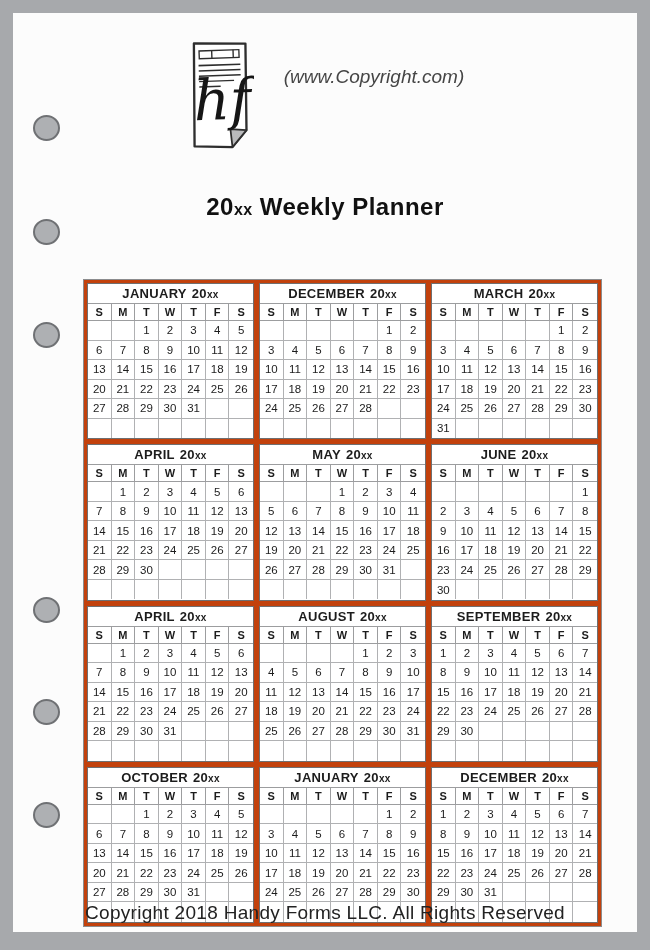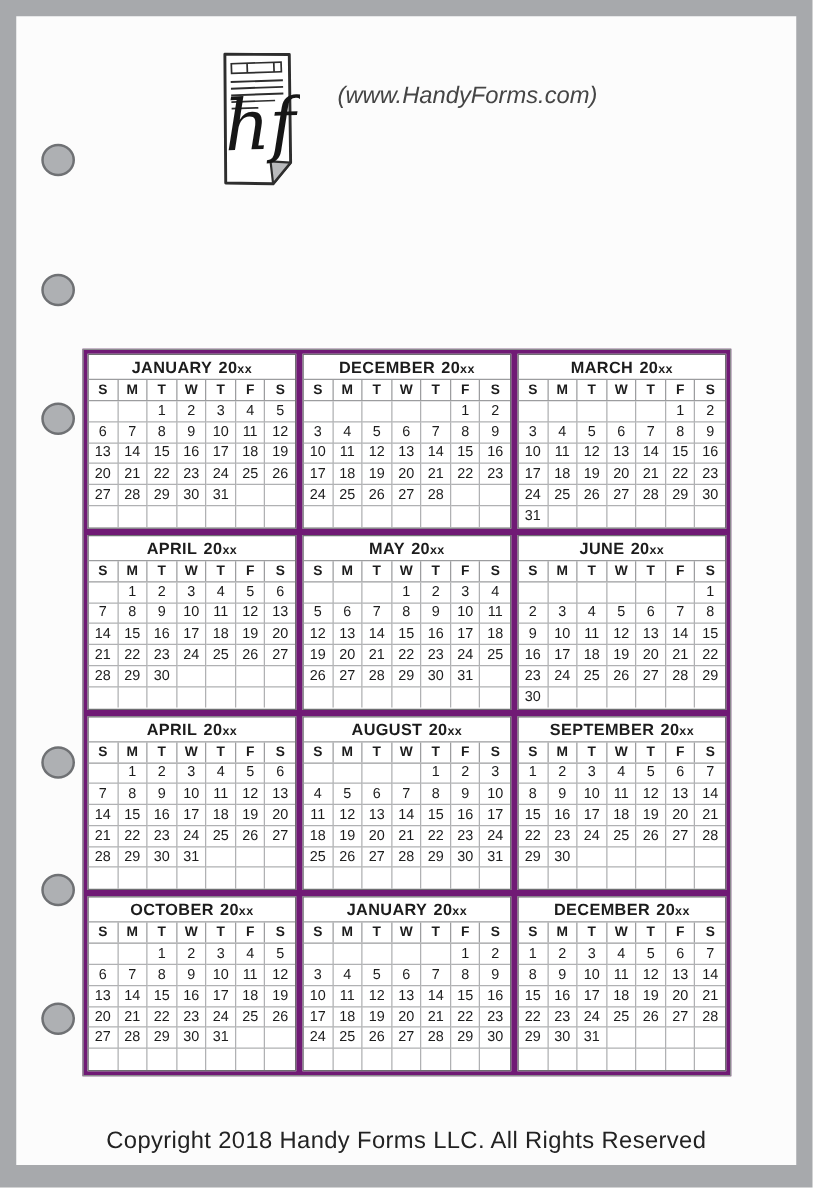--- a/index.html
+++ b/index.html
@@ -32,24 +32,24 @@
   .brand-site { font-size:19px; font-style:italic; color:#454545; margin-top:7px; }
   
   .page-title {
     position:absolute; top:180px; left:0; right:0; text-align:center;
     font-weight:bold; font-size:24px; color:#111; letter-spacing:0.5px;
   }
   .ttl-small { font-size:16px; }
   .ttl-label { margin-left:7px; }
   
   .calendar-grid {
-    position:absolute; left:53px; top:266px; width:519px; height:582px;
+    position:absolute; left:70px; top:266px; width:519px; height:648px;
     display:grid; grid-template-columns:repeat(3,1fr); grid-template-rows:repeat(4,1fr);
     gap:5px; padding:3px;
-    background:#701a75; border:1px solid #8b8c8e;
+    background:#c2410c; border:1px solid #8b8c8e;
   }
   .month {
     display:flex; flex-direction:column;
     background:#fff; border:1px solid #6e6f71;
   }
   .m-title {
     flex:0 0 20px; display:flex; align-items:center; justify-content:center;
     font-weight:bold; font-size:13px; color:#1c1c1c;
     border-bottom:1px solid #9c9d9f; letter-spacing:0.3px;
   }
@@ -99,24 +99,25 @@
           <line x1="14" y1="28" x2="57" y2="28" stroke="#2e2e2e" stroke-width="1.6"></line>
           <line x1="14" y1="33.5" x2="57" y2="33.5" stroke="#2e2e2e" stroke-width="1.6"></line>
           <line x1="14" y1="39" x2="57" y2="39" stroke="#2e2e2e" stroke-width="1.6"></line>
           <line x1="14" y1="44.5" x2="50" y2="44.5" stroke="#2e2e2e" stroke-width="1.4"></line>
           <line x1="14" y1="50" x2="36" y2="50" stroke="#2e2e2e" stroke-width="1.4"></line>
           <text x="37" y="84" font-size="58" font-style="italic" font-family="DejaVu Serif, serif" text-anchor="middle" fill="#161616">hf</text>
         </g>
       </svg>
     </div>
     <div class="brand">
-      <div class="brand-site">(www.HandyForms.com)</div>
-    </div>
-  </div>
-
+      <div class="brand-site">(www.Copyright.com)</div>
+    </div>
+  </div>
+
+  <div class="page-title"><span>20</span><span class="ttl-small">xx</span><span class="ttl-label">Weekly Planner</span></div>
 
   <div class="calendar-grid" id="calendar-grid">
   <div class="month">
     <div class="m-title">
       <span class="m-name">JANUARY</span>
           <span class="m-year"><span class="yb">20</span><span class="ys">xx</span></span>
     </div>
     <div class="dow-row">
           <div class="dow-cell">S</div>
           <div class="dow-cell">M</div>

